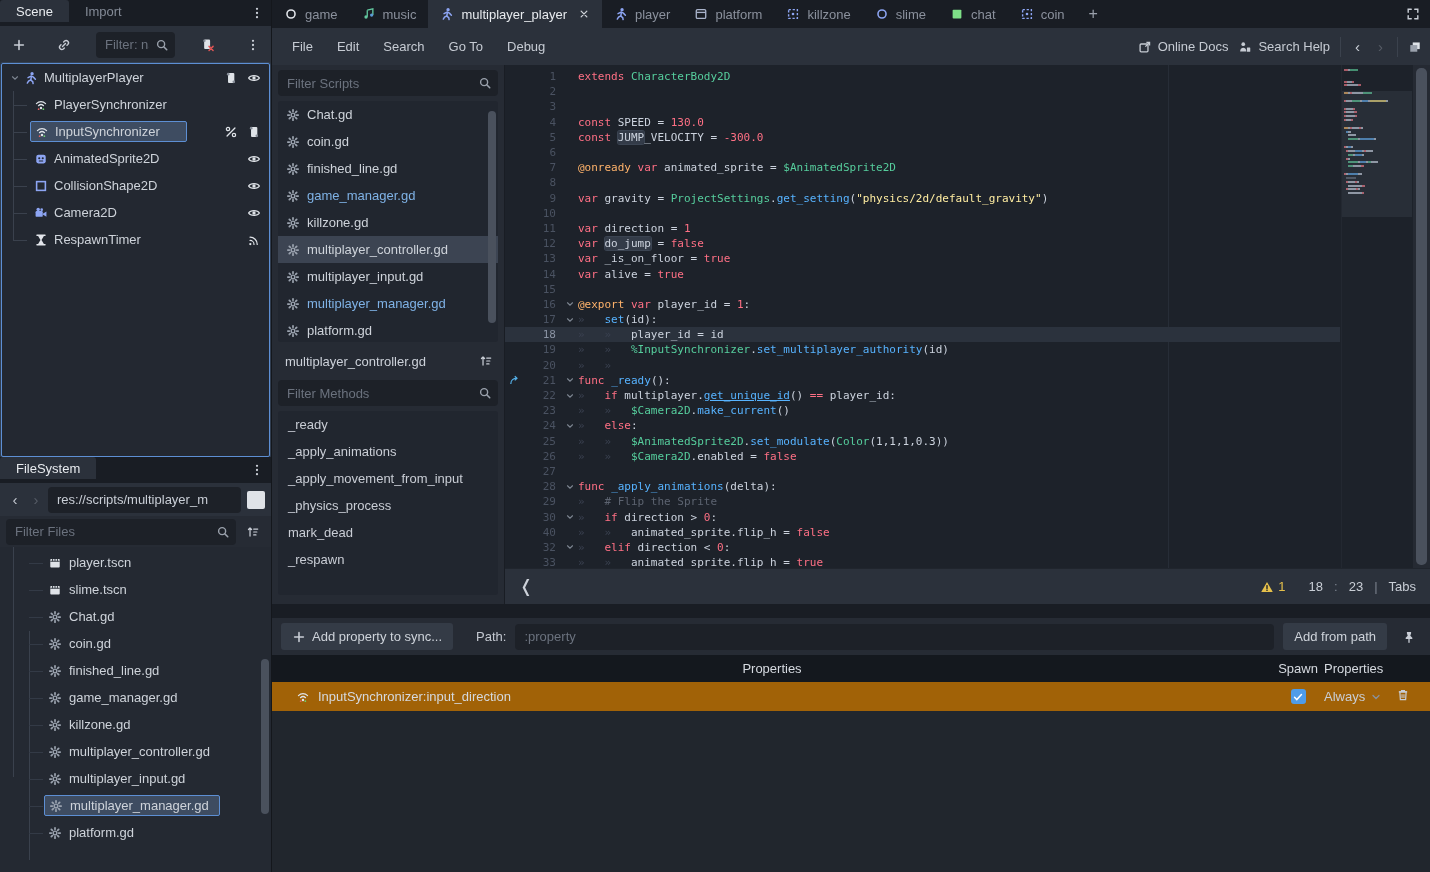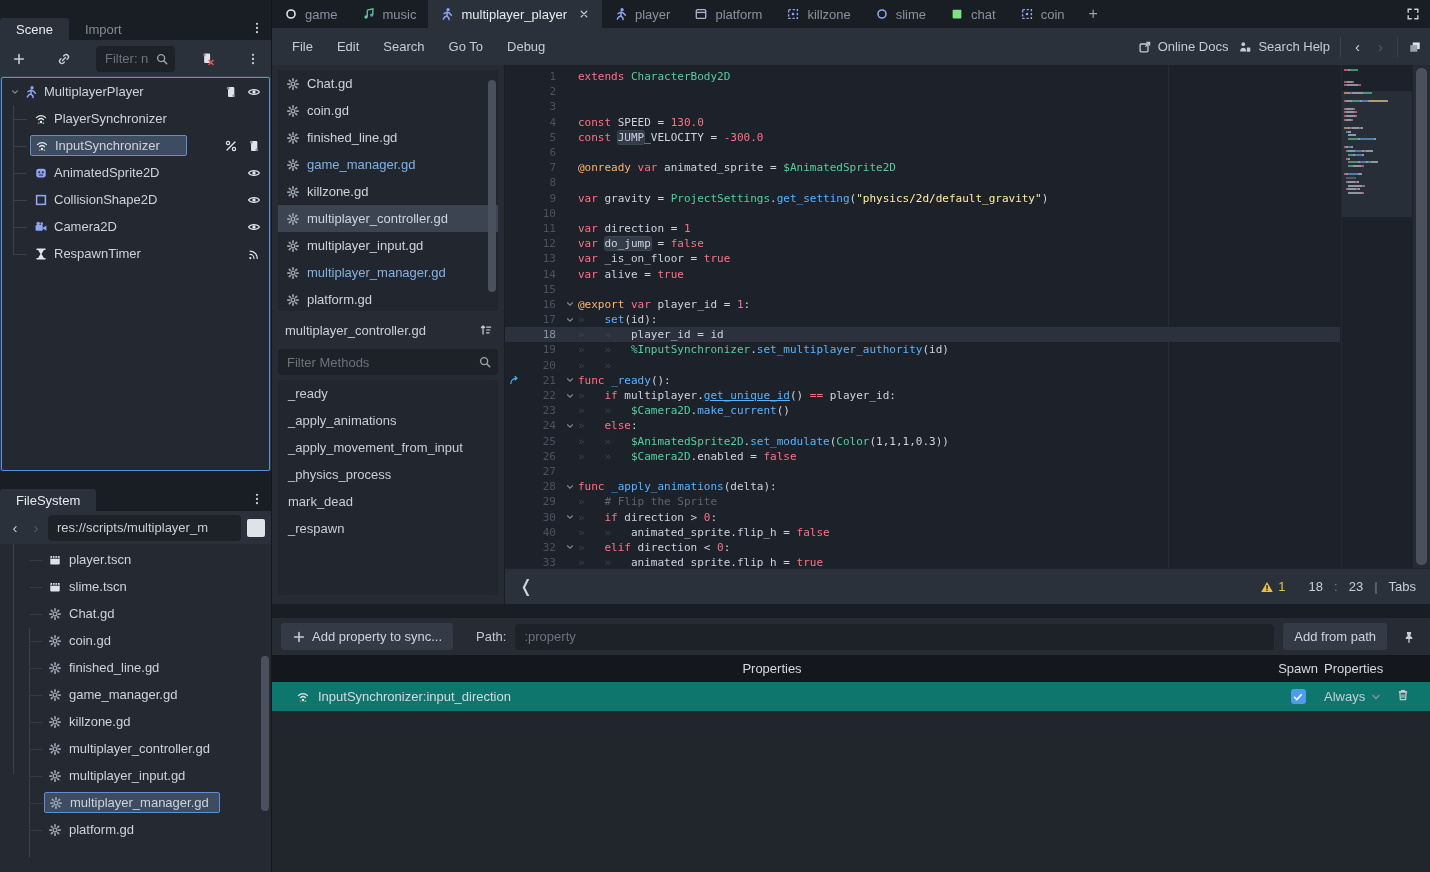--- a/index.html
+++ b/index.html
@@ -5,21 +5,21 @@
   html,body{margin:0;padding:0}
   body{width:1430px;height:872px;overflow:hidden;background:#191d24;color:#ccd1d9;
        font-family:"Liberation Sans",sans-serif;font-size:13px;-webkit-font-smoothing:antialiased}
   *{box-sizing:border-box}
   svg{display:block}
   .ic{display:inline-flex;align-items:center;justify-content:center;flex:none}
   #root{display:flex;width:1430px;height:872px}
 
   
   #left{width:272px;flex:none;display:flex;flex-direction:column;background:#262b34;border-right:1px solid #14171c}
-  .dock-tabbar{height:40px;background:#191d24;display:flex;align-items:flex-end;flex:none;position:relative}
+  .dock-tabbar{height:26px;background:#191d24;display:flex;align-items:flex-start;flex:none;position:relative}
   .dock-tab{padding:4px 16px 3px;display:flex;align-items:center;color:#838a96}
   .dock-tab.active{background:#2b313b;color:#e8ebef;border-radius:3px 3px 0 0}
   .tabbar-dots{margin-left:auto;display:flex;align-items:center;padding-right:4px}
   .toolrow{height:37px;background:#2b313b;display:flex;align-items:center;gap:20px;padding:0 6px;flex:none}
   .tool-btn{width:25px;height:25px;display:flex;align-items:center;justify-content:center;border-radius:3px}
   .filter-wrap{flex:1;position:relative;display:flex;min-width:0}
   input.fld{width:100%;height:26px;background:#1d2128;border:none;border-radius:4px;color:#c9ced6;
             padding:0 26px 0 9px;font-family:"Liberation Sans",sans-serif;font-size:13px;outline:none}
   input.fld::placeholder{color:#6b727e}
   .fld-icon{position:absolute;right:6px;top:6px}
@@ -116,21 +116,21 @@
   #dock{height:254px;flex:none;background:#262b34;display:flex;flex-direction:column}
   .dock-toolbar{height:37px;display:flex;align-items:center;gap:9px;padding:0 9px;flex:none}
   .btn{height:27px;display:flex;align-items:center;gap:6px;background:#343b46;border-radius:3px;
        padding:0 11px;color:#ced3da;white-space:nowrap}
   .path-label{margin-left:14px;color:#c3c8d0}
   .dock-head{height:27px;background:#14181e;display:flex;align-items:center;color:#d6dae0;flex:none}
   .col-props{flex:1;text-align:center}
   .col-spawn{width:52px;text-align:center}
   .col-rep{width:72px}
   .col-end{width:34px}
-  .prow{height:29px;display:flex;align-items:center;background:#0f766e;flex:none}
+  .prow{height:29px;display:flex;align-items:center;background:#a16207;flex:none}
   .prow .plabel{flex:1;display:flex;align-items:center;gap:8px;padding-left:24px;color:#d5d9df}
   .checkbox{width:15px;height:15px;background:#4f9ce8;border-radius:3px;display:flex;align-items:center;justify-content:center;margin:0 auto}
   .rep-sel{display:flex;align-items:center;gap:5px;color:#c9ced6}
   .dock-empty{flex:1;background:#21262d}
 </style>
 </head>
 <body>
 
 <div id="root">
 
@@ -375,20 +375,39 @@
         </span>
     </div>
     <div class="fs-nav">
       <span class="nav-arrow" style="color:#c3c8d0">‹</span>
       <span class="nav-arrow" style="color:#565c66">›</span>
       <span class="filter-wrap crumb">
         <input class="fld" style="padding-right: 9px;" value="res://scripts/multiplayer_m">
       </span>
       <span class="white-sq"></span>
     </div>
+    <div class="fs-filter">
+      <span class="filter-wrap">
+        <input class="fld" placeholder="Filter Files" style="">
+        <span class="fld-icon">
+            <svg viewBox="0 0 16 16" width="14" height="14">
+              <circle cx="7" cy="7" r="4" fill="none" stroke="#9aa1ac" stroke-width="1.6"></circle>
+              <line x1="10" y1="10" x2="13.4" y2="13.4" stroke="#9aa1ac" stroke-width="1.8" stroke-linecap="round"></line>
+            </svg>
+          </span>
+      </span>
+      <span class="tool-btn">
+          <svg viewBox="0 0 16 16" width="14" height="14">
+            <g stroke="#c9ced6" stroke-width="1.4" stroke-linecap="round" fill="none">
+              <path d="M4.6 3.4v9.2M4.6 3.4L2.8 5.2M4.6 3.4l1.8 1.8"></path>
+              <path d="M8.8 4.6h4.6M8.8 8h3.6M8.8 11.4h2.6"></path>
+            </g>
+          </svg>
+        </span>
+    </div>
     <div id="fs-tree">
       <div class="tree-vline" style="left:13px;top:0;height:230px"></div>
       <div class="tree-vline" style="left:29px;top:84px;height:229px"></div>
 
     <div class="frow d2">
           <span style="display: flex; align-items: center;">
             <span class="ic">
               <svg viewBox="0 0 16 16" width="14" height="14">
                 <rect x="2.6" y="3.4" width="10.8" height="9.6" rx="1" fill="#dfe3e8"></rect>
                 <path d="M2.6 6h10.8" stroke="#242932" stroke-width="1"></path>
@@ -673,20 +692,29 @@
             <svg viewBox="0 0 16 16" width="14" height="14">
               <rect x="5.4" y="2.8" width="8" height="7.6" fill="#dfe3e8"></rect>
               <rect x="2.6" y="5.8" width="8" height="7.6" fill="#9aa1ac"></rect>
             </svg>
           </span>
       </span>
     </div>
 
     <div id="main">
       <div id="sidebar">
+        <span class="side-filter">
+          <input class="fld" placeholder="Filter Scripts" style="">
+          <span class="fld-icon">
+              <svg viewBox="0 0 16 16" width="14" height="14">
+                <circle cx="7" cy="7" r="4" fill="none" stroke="#9aa1ac" stroke-width="1.6"></circle>
+                <line x1="10" y1="10" x2="13.4" y2="13.4" stroke="#9aa1ac" stroke-width="1.8" stroke-linecap="round"></line>
+              </svg>
+            </span>
+        </span>
         <div class="list-box" id="script-list">
 
         <div class="lrow">
               <span class="ic">
                 <svg viewBox="0 0 16 16" width="14" height="14">
                   <circle cx="8" cy="8" r="2.1" fill="none" stroke="#9aa2ae" stroke-width="1.6"></circle>
                   <g stroke="#9aa2ae" stroke-width="2" stroke-linecap="round">
                     <path d="M8 2.1v1.7M8 12.2v1.7M2.1 8h1.7M12.2 8h1.7M3.8 3.8l1.2 1.2M11 11l1.2 1.2M12.2 3.8L11 5M5 11l-1.2 1.2"></path>
                   </g>
                 </svg>

